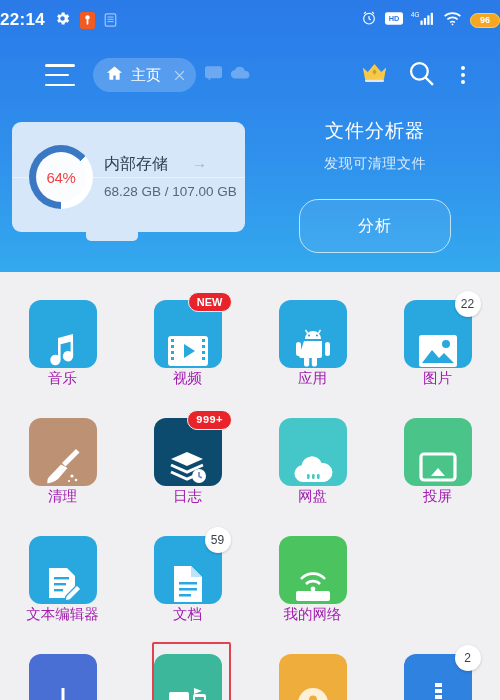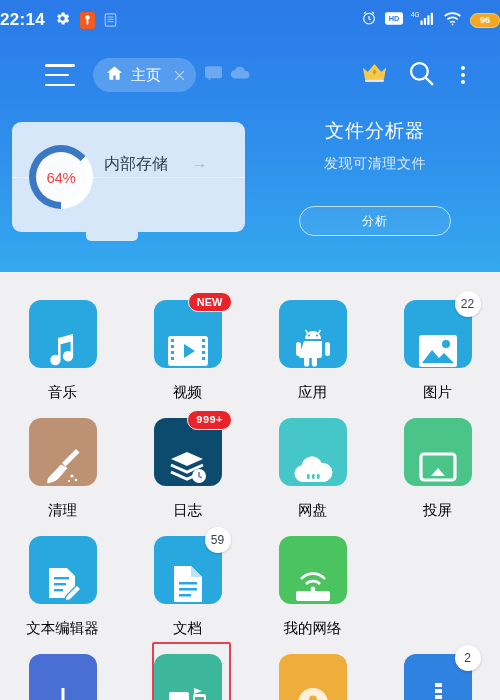--- a/index.html
+++ b/index.html
@@ -99,22 +99,22 @@
     white-space:nowrap;
   }
 
   
   .analyzer{
     position:absolute; left:260px; top:118px; width:230px; text-align:center;
   }
   .an-title{ color:#fff; font-size:19px; letter-spacing:1px; }
   .an-sub{ color:#dceafb; font-size:14px; margin-top:11px; letter-spacing:.6px;}
   .an-btn{
-    margin:33px auto 0; width:152px; height:30px; border-radius:19px;
-    border:1.6px solid #bfe4f7; color:#fff; font-size:12px;
+    margin:26px auto 0; width:152px; height:54px; border-radius:19px;
+    border:1.6px solid #bfe4f7; color:#fff; font-size:16px;
     display:flex; align-items:center; justify-content:center; letter-spacing:1px;
     background:rgba(255,255,255,.06); cursor:pointer;
   }
 
   
   .grid{
     position:absolute; left:0; top:272px; width:500px; height:428px;
     background:#f0f0f2; padding-top:14px;
   }
   .row{ display:flex; }
@@ -125,21 +125,21 @@
   }
   .tile{
     width:68px; height:68px; border-radius:12px; position:relative;
     display:flex; align-items:flex-end; justify-content:center;
   }
   .tile:before{ 
     content:""; position:absolute; right:0; top:0; width:0; height:0;
     border-top:0 solid transparent;
   }
   .cell .cap{
-    margin-top:15px; font-size:14.5px; color:#000000; white-space:nowrap;
+    margin-top:1px; font-size:14.5px; color:#a21caf; white-space:nowrap;
   }
   .badge{
     position:absolute; font-size:11px; font-weight:bold; line-height:1;
     display:flex; align-items:center; justify-content:center;
   }
   .badge.red{
     background:#e8232a; color:#fff; height:20px; padding:0 8px; border-radius:10px;
     right:-10px; top:-8px; border:1.5px solid #f0f0f2;
   }
   .badge.white{
@@ -286,20 +286,21 @@
     <div class="card-divider"></div>
     <div class="ring-wrap">
       <div class="ring">
         <div class="ring-inner">64%</div>
       </div>
     </div>
     <div class="st-title">
       <span>内部存储</span>
       <span class="arrow-r">→</span>
     </div>
+    <div class="st-sub">68.28 GB / 107.00 GB</div>
   </div>
 
   <div class="analyzer">
     <div class="an-title">文件分析器</div>
     <div class="an-sub">发现可清理文件</div>
     <div class="an-btn">分析</div>
   </div>
 </div>
 
 <div class="grid" id="grid">

